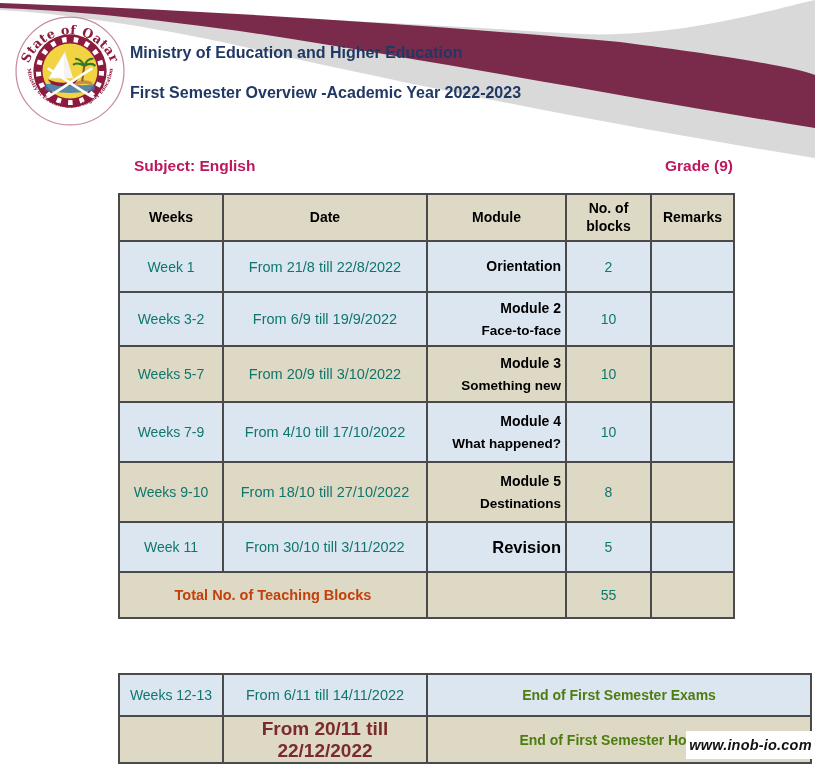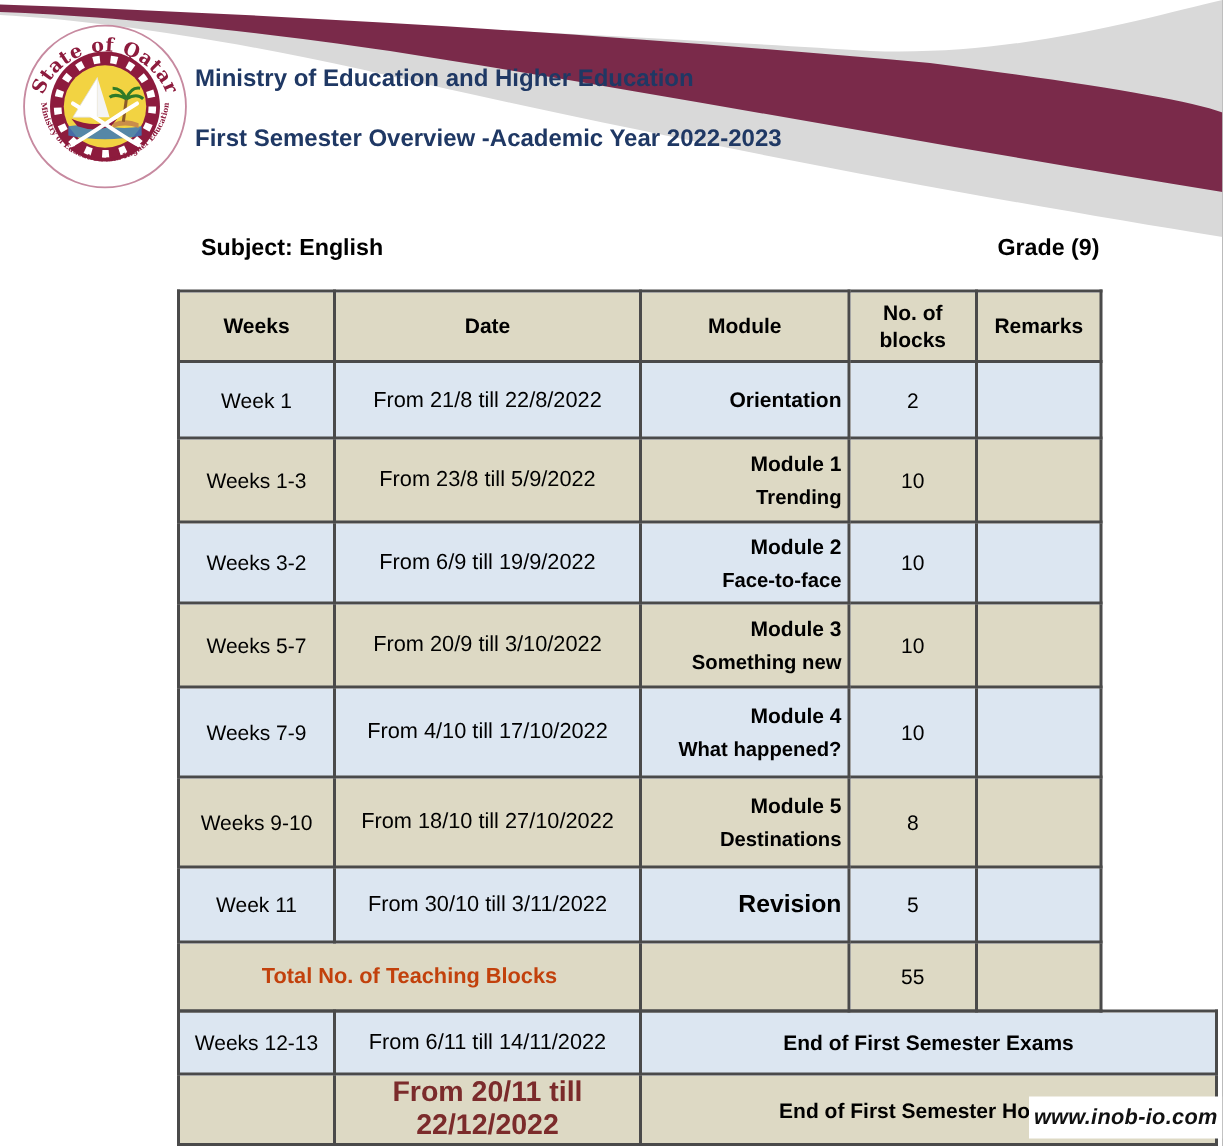--- a/index.html
+++ b/index.html
@@ -11,40 +11,40 @@
   
   .swoosh{position:absolute;left:0;top:0;width:815px;height:170px;}
   .brand-titles{position:absolute;left:130px;top:44px;}
   .brand-title{font-weight:bold;color:#1f3864;font-size:16px;white-space:nowrap;}
   .brand-title.second{margin-top:22px;}
   .logo{position:absolute;left:14px;top:15px;width:112px;height:112px;}
   
   .subject-row{
     position:absolute;left:118px;top:157px;width:615px;
     display:flex;justify-content:space-between;align-items:flex-end;
-    font-weight:bold;color:#000000;font-size:15.5px;
+    font-weight:bold;color:#be185d;font-size:15.5px;
   }
   .subject-row .left{padding-left:16px;}
   
   table{border-collapse:collapse;table-layout:fixed;}
   .main-table{position:absolute;left:118px;top:193px;}
   .bottom-table{position:absolute;left:118px;top:673px;}
   td,th{border:2px solid #4a4a4a;padding:0 4px;text-align:center;vertical-align:middle;overflow:hidden;}
   .row-tan{background:#ddd9c4;}
   .row-blue{background:#dce6f1;}
   th{color:#000;font-size:14px;font-weight:bold;line-height:1.25;}
-  .weeks-cell,.date-cell,.blocks-cell{color:#000000;font-size:14px;font-weight:normal;}
+  .weeks-cell,.date-cell,.blocks-cell{color:#0f766e;font-size:14px;font-weight:normal;}
   .date-cell{font-size:14.5px;}
   .module-cell{color:#000;font-weight:bold;font-size:14px;line-height:1.15;text-align:right;}
   .module-l1{font-size:14px;}
   .module-l2{font-size:13.5px;margin-top:7px;}
   .module-l2:empty{display:none;}
   .module-l1.revision{font-size:16.5px;}
   .total-label-cell{color:#c2410c;font-weight:bold;font-size:14.5px;}
-  .merged-label-cell{color:#000000;font-weight:bold;font-size:14px;}
+  .merged-label-cell{color:#4d7c0f;font-weight:bold;font-size:14px;}
   .holiday-date-cell{color:#7b2b2b;font-weight:bold;font-size:19px;}
   
   .watermark{
     position:absolute;left:686px;top:731px;width:129px;height:28px;
     background:#ffffff;display:flex;align-items:center;justify-content:center;
     font-weight:bold;font-style:italic;font-size:14.5px;color:#111;z-index:5;
     letter-spacing:0.2px;
   }
 </style>
 </head>
@@ -116,30 +116,20 @@
     <tr class="row-blue" style="height:51px">
       <td class="weeks-cell">Week 1</td>
       <td class="date-cell">From 21/8 till 22/8/2022</td>
       <td class="module-cell">
         <div class="module-l1">Orientation</div>
 
       </td>
       <td class="blocks-cell">2</td>
       <td class="remarks-cell"></td>
     </tr>
-    <tr class="row-tan" style="height:56px">
-      <td class="weeks-cell">Weeks 1-3</td>
-      <td class="date-cell">From 23/8 till 5/9/2022</td>
-      <td class="module-cell">
-        <div class="module-l1">Module 1</div>
-        <div class="module-l2">Trending</div>
-      </td>
-      <td class="blocks-cell">10</td>
-      <td class="remarks-cell"></td>
-    </tr>
     <tr class="row-blue" style="height:54px">
       <td class="weeks-cell">Weeks 3-2</td>
       <td class="date-cell">From 6/9 till 19/9/2022</td>
       <td class="module-cell">
         <div class="module-l1">Module 2</div>
         <div class="module-l2">Face-to-face</div>
       </td>
       <td class="blocks-cell">10</td>
       <td class="remarks-cell"></td>
     </tr>

